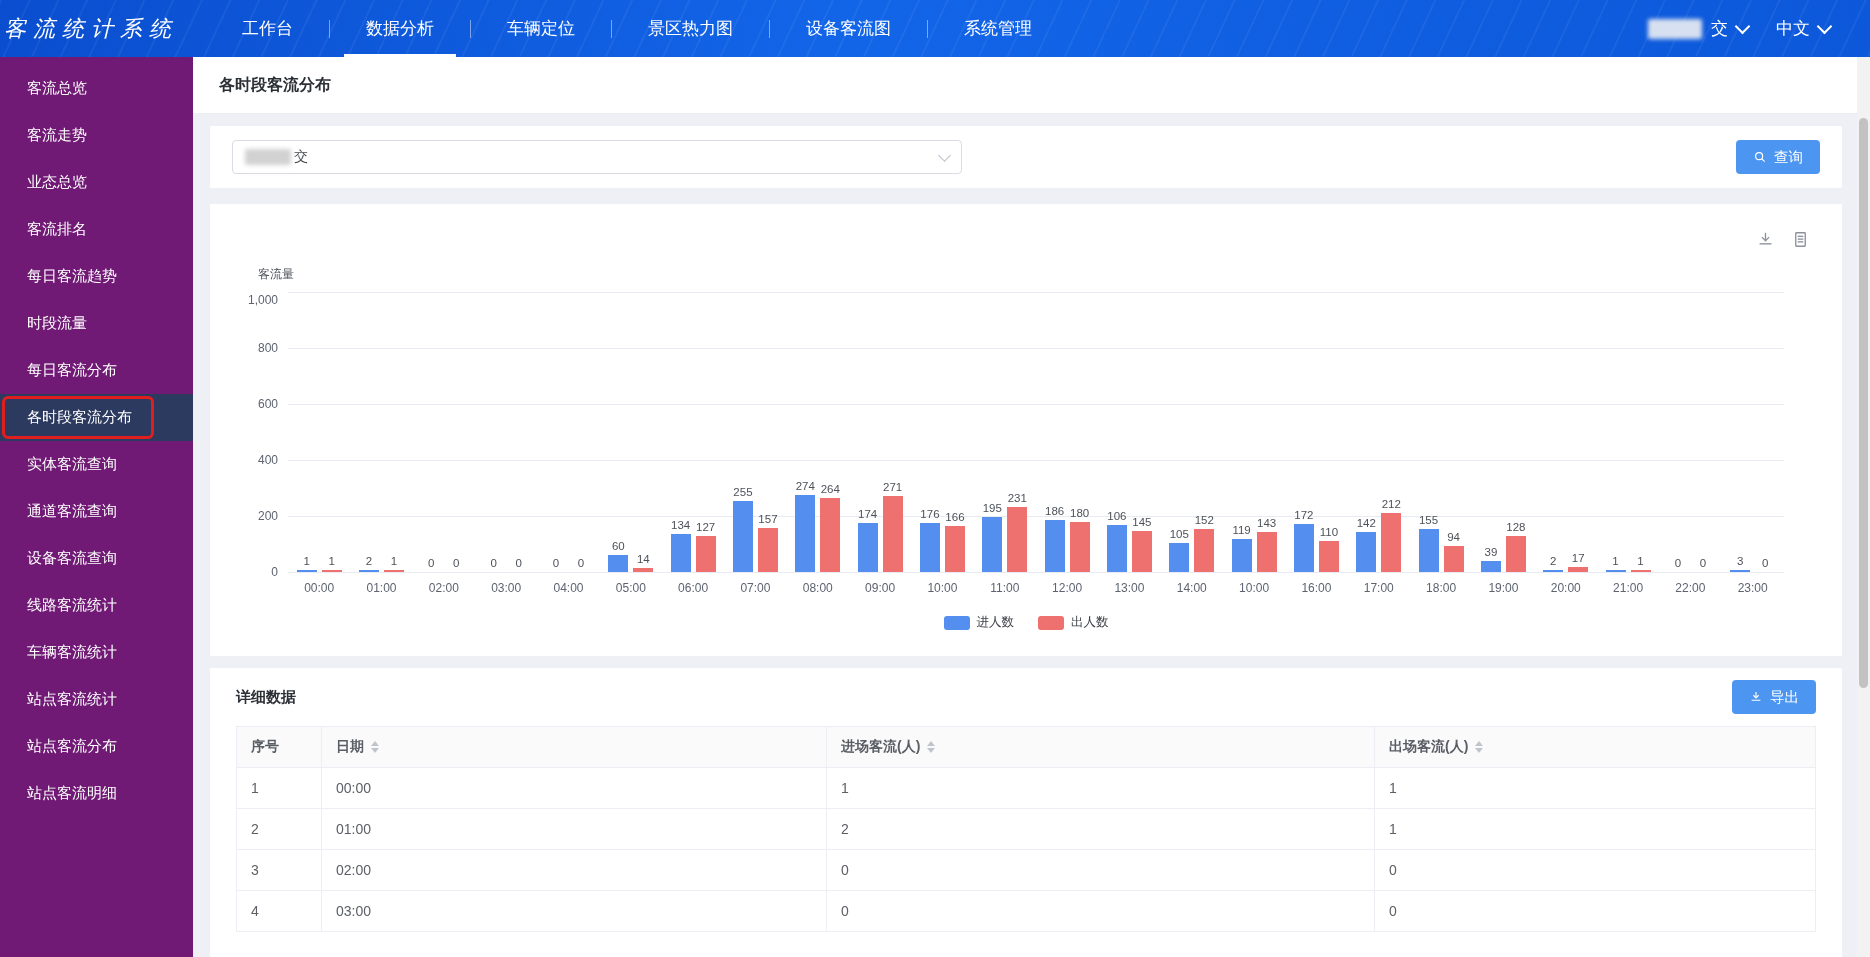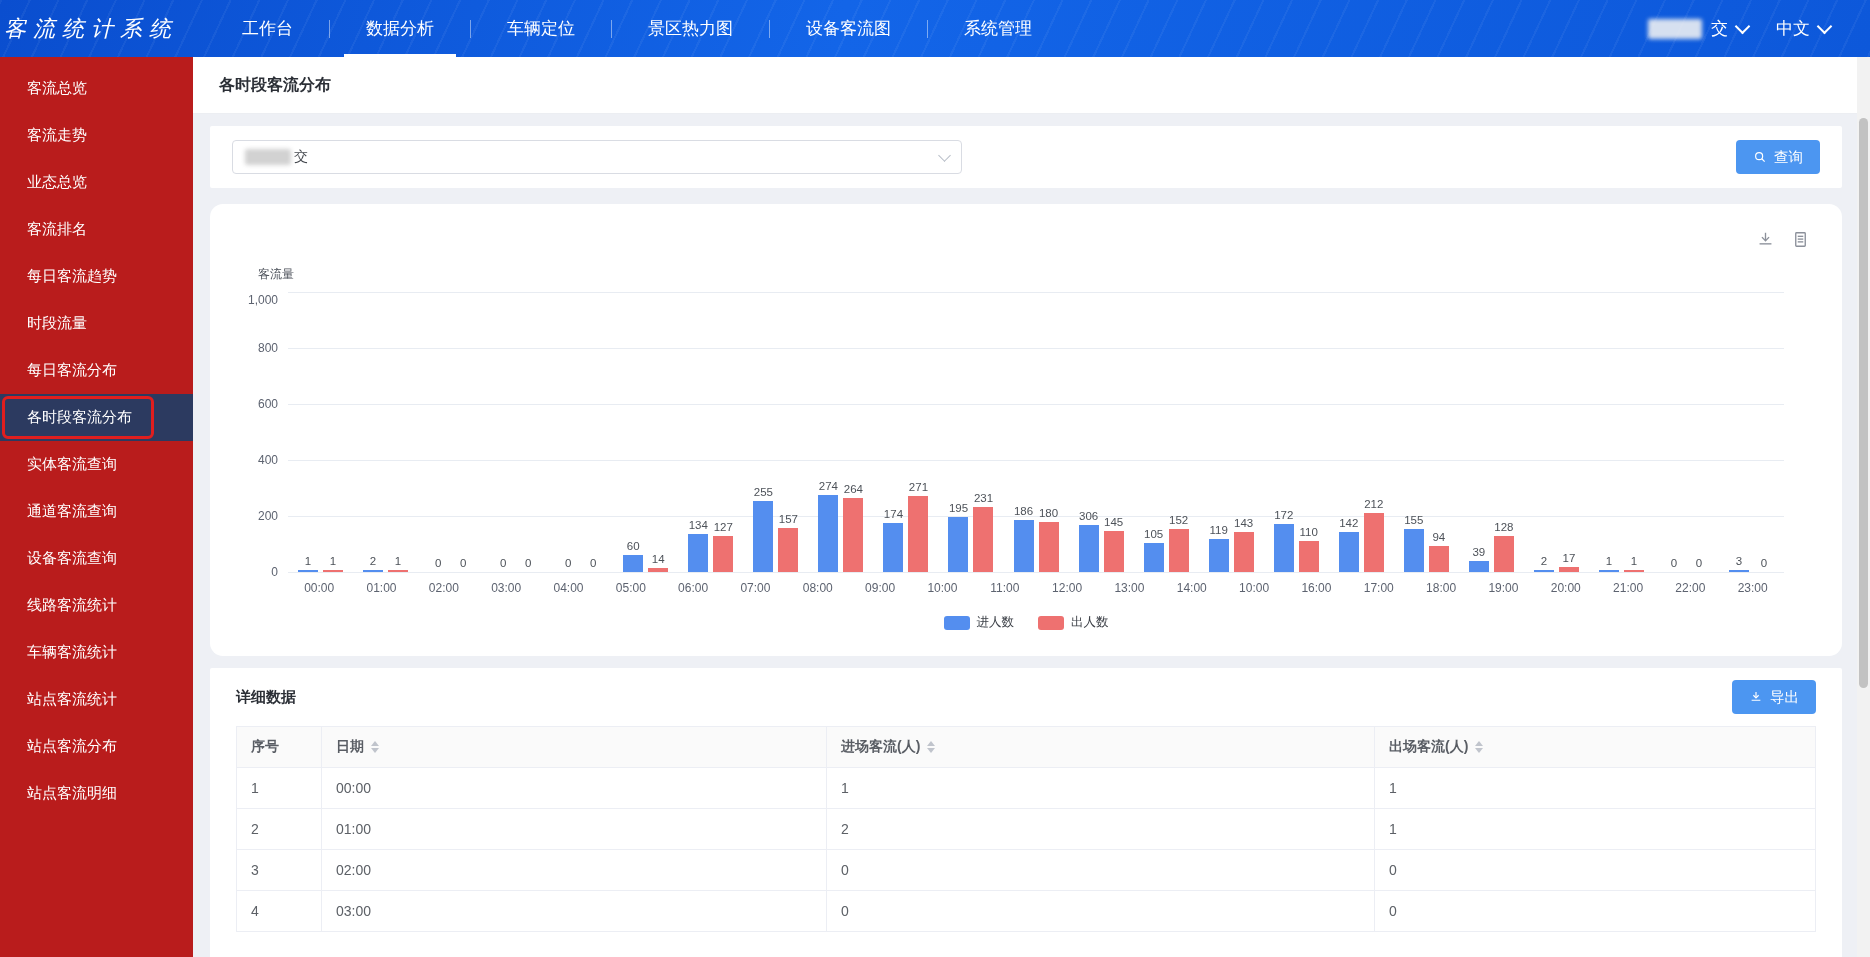--- a/index.html
+++ b/index.html
@@ -16,21 +16,21 @@
   .main-nav{display:flex;align-items:stretch;height:100%;position:relative;}
   .nav-item{position:relative;display:flex;align-items:center;padding:0 36px;font-size:17px;cursor:pointer;}
   .nav-item.active::after{content:'';position:absolute;left:14px;right:14px;bottom:0;height:3px;background:#fff;}
   .nav-sep{width:1px;height:18px;background:rgba(255,255,255,.45);align-self:center;}
   .header-right{margin-left:auto;display:flex;align-items:center;gap:28px;padding-right:40px;font-size:17px;position:relative;}
   .user-chip,.lang-chip{display:flex;align-items:center;gap:9px;cursor:pointer;}
   .redact-white{display:inline-block;width:54px;height:20px;background:rgba(243,243,243,.88);border-radius:2px;filter:blur(2px);}
   .chev{width:9px;height:9px;border-right:2px solid #fff;border-bottom:2px solid #fff;transform:rotate(45deg);margin-top:-5px;}
 
   
-  .sidebar{position:absolute;left:0;top:57px;width:193px;bottom:0;background:#b91c1c;padding-top:8px;box-sizing:border-box;}
+  .sidebar{position:absolute;left:0;top:57px;width:193px;bottom:0;background:#701a75;padding-top:8px;box-sizing:border-box;}
   .side-item{height:47px;display:flex;align-items:center;padding-left:27px;color:#fff;font-size:15px;cursor:pointer;position:relative;}
   .side-item.active{background:#2c3a60;}
   .red-annotation{position:absolute;left:2px;top:2px;bottom:2px;width:152px;border:3px solid #e01e1e;border-radius:6px;
     box-sizing:border-box;pointer-events:none;}
 
   
   .main{position:absolute;left:193px;top:57px;right:0;bottom:0;overflow:hidden;}
   .titlebar{height:56px;background:#fff;display:flex;align-items:center;padding-left:26px;font-size:16px;font-weight:bold;
     color:#2b2f36;border-bottom:1px solid #eceef2;}
 
@@ -40,21 +40,21 @@
     justify-content:space-between;padding:0 12px;box-sizing:border-box;color:#45494f;font-size:14px;cursor:pointer;}
   .select-value{display:flex;align-items:center;}
   .redact-gray{width:46px;height:16px;background:#d2d2d2;filter:blur(2px);border-radius:2px;margin-right:3px;}
   .chev-gray{width:8px;height:8px;border-right:1.6px solid #b6bcc6;border-bottom:1.6px solid #b6bcc6;transform:rotate(45deg);margin-top:-4px;}
   .filter-right{display:flex;align-items:center;gap:58px;}
   .date-box{height:34px;border:1px solid #d9dce3;border-radius:4px;display:flex;align-items:center;gap:13px;
     padding:0 14px;font-size:14.5px;color:#44484f;box-sizing:border-box;cursor:pointer;}
   .btn{height:34px;background:#4c96f1;color:#fff;border:none;border-radius:4px;font-size:14.5px;display:flex;
     align-items:center;gap:7px;padding:8px 17px;cursor:pointer;font-family:"Liberation Sans",sans-serif;}
 
-  .chart-card{margin:16px 28px 0 17px;background:#fff;height:452px;position:relative;border-radius:13px;}
+  .chart-card{margin:16px 28px 0 17px;background:#fff;height:452px;position:relative;border-radius:0;}
   .chart-tools{position:absolute;top:26px;right:32px;display:flex;gap:16px;}
   .tool-icon{cursor:pointer;display:flex;}
   .ylabel{position:absolute;top:62px;left:48px;font-size:12px;color:#4a4f58;}
   .plot-wrap{position:absolute;left:78px;right:58px;top:88px;height:280px;}
   .gridline{position:absolute;left:0;right:0;height:1px;background:#e8ecf2;}
   .tick-label{position:absolute;right:calc(100% + 10px);transform:translateY(-50%);font-size:12px;color:#5d6370;white-space:nowrap;}
   .bars-row{position:absolute;inset:0;display:flex;}
   .bar-group{flex:1;display:flex;align-items:flex-end;justify-content:center;gap:5px;height:100%;}
   .bar-col{display:flex;flex-direction:column;align-items:center;justify-content:flex-end;height:100%;}
   .bar-label{font-size:11.5px;color:#4d5259;margin-bottom:3px;line-height:1;}
@@ -321,41 +321,51 @@
                 <div class="bar-label">174</div>
                 <div class="bar" style="height: 49px; background: rgb(84, 142, 239);"></div>
               </div>
               <div class="bar-col">
                 <div class="bar-label">271</div>
                 <div class="bar" style="height: 76px; background: rgb(238, 113, 112);"></div>
               </div>
             </div>
             <div class="bar-group">
               <div class="bar-col">
+                <div class="bar-label">176</div>
+                <div class="bar" style="height: 49px; background: rgb(84, 142, 239);"></div>
+              </div>
+              <div class="bar-col">
+                <div class="bar-label">166</div>
+                <div class="bar" style="height: 46px; background: rgb(238, 113, 112);"></div>
+              </div>
+            </div>
+            <div class="bar-group">
+              <div class="bar-col">
                 <div class="bar-label">195</div>
                 <div class="bar" style="height: 55px; background: rgb(84, 142, 239);"></div>
               </div>
               <div class="bar-col">
                 <div class="bar-label">231</div>
                 <div class="bar" style="height: 65px; background: rgb(238, 113, 112);"></div>
               </div>
             </div>
             <div class="bar-group">
               <div class="bar-col">
                 <div class="bar-label">186</div>
                 <div class="bar" style="height: 52px; background: rgb(84, 142, 239);"></div>
               </div>
               <div class="bar-col">
                 <div class="bar-label">180</div>
                 <div class="bar" style="height: 50px; background: rgb(238, 113, 112);"></div>
               </div>
             </div>
             <div class="bar-group">
               <div class="bar-col">
-                <div class="bar-label">306</div>
+                <div class="bar-label">106</div>
                 <div class="bar" style="height: 47px; background: rgb(84, 142, 239);"></div>
               </div>
               <div class="bar-col">
                 <div class="bar-label">145</div>
                 <div class="bar" style="height: 41px; background: rgb(238, 113, 112);"></div>
               </div>
             </div>
             <div class="bar-group">
               <div class="bar-col">
                 <div class="bar-label">105</div>

